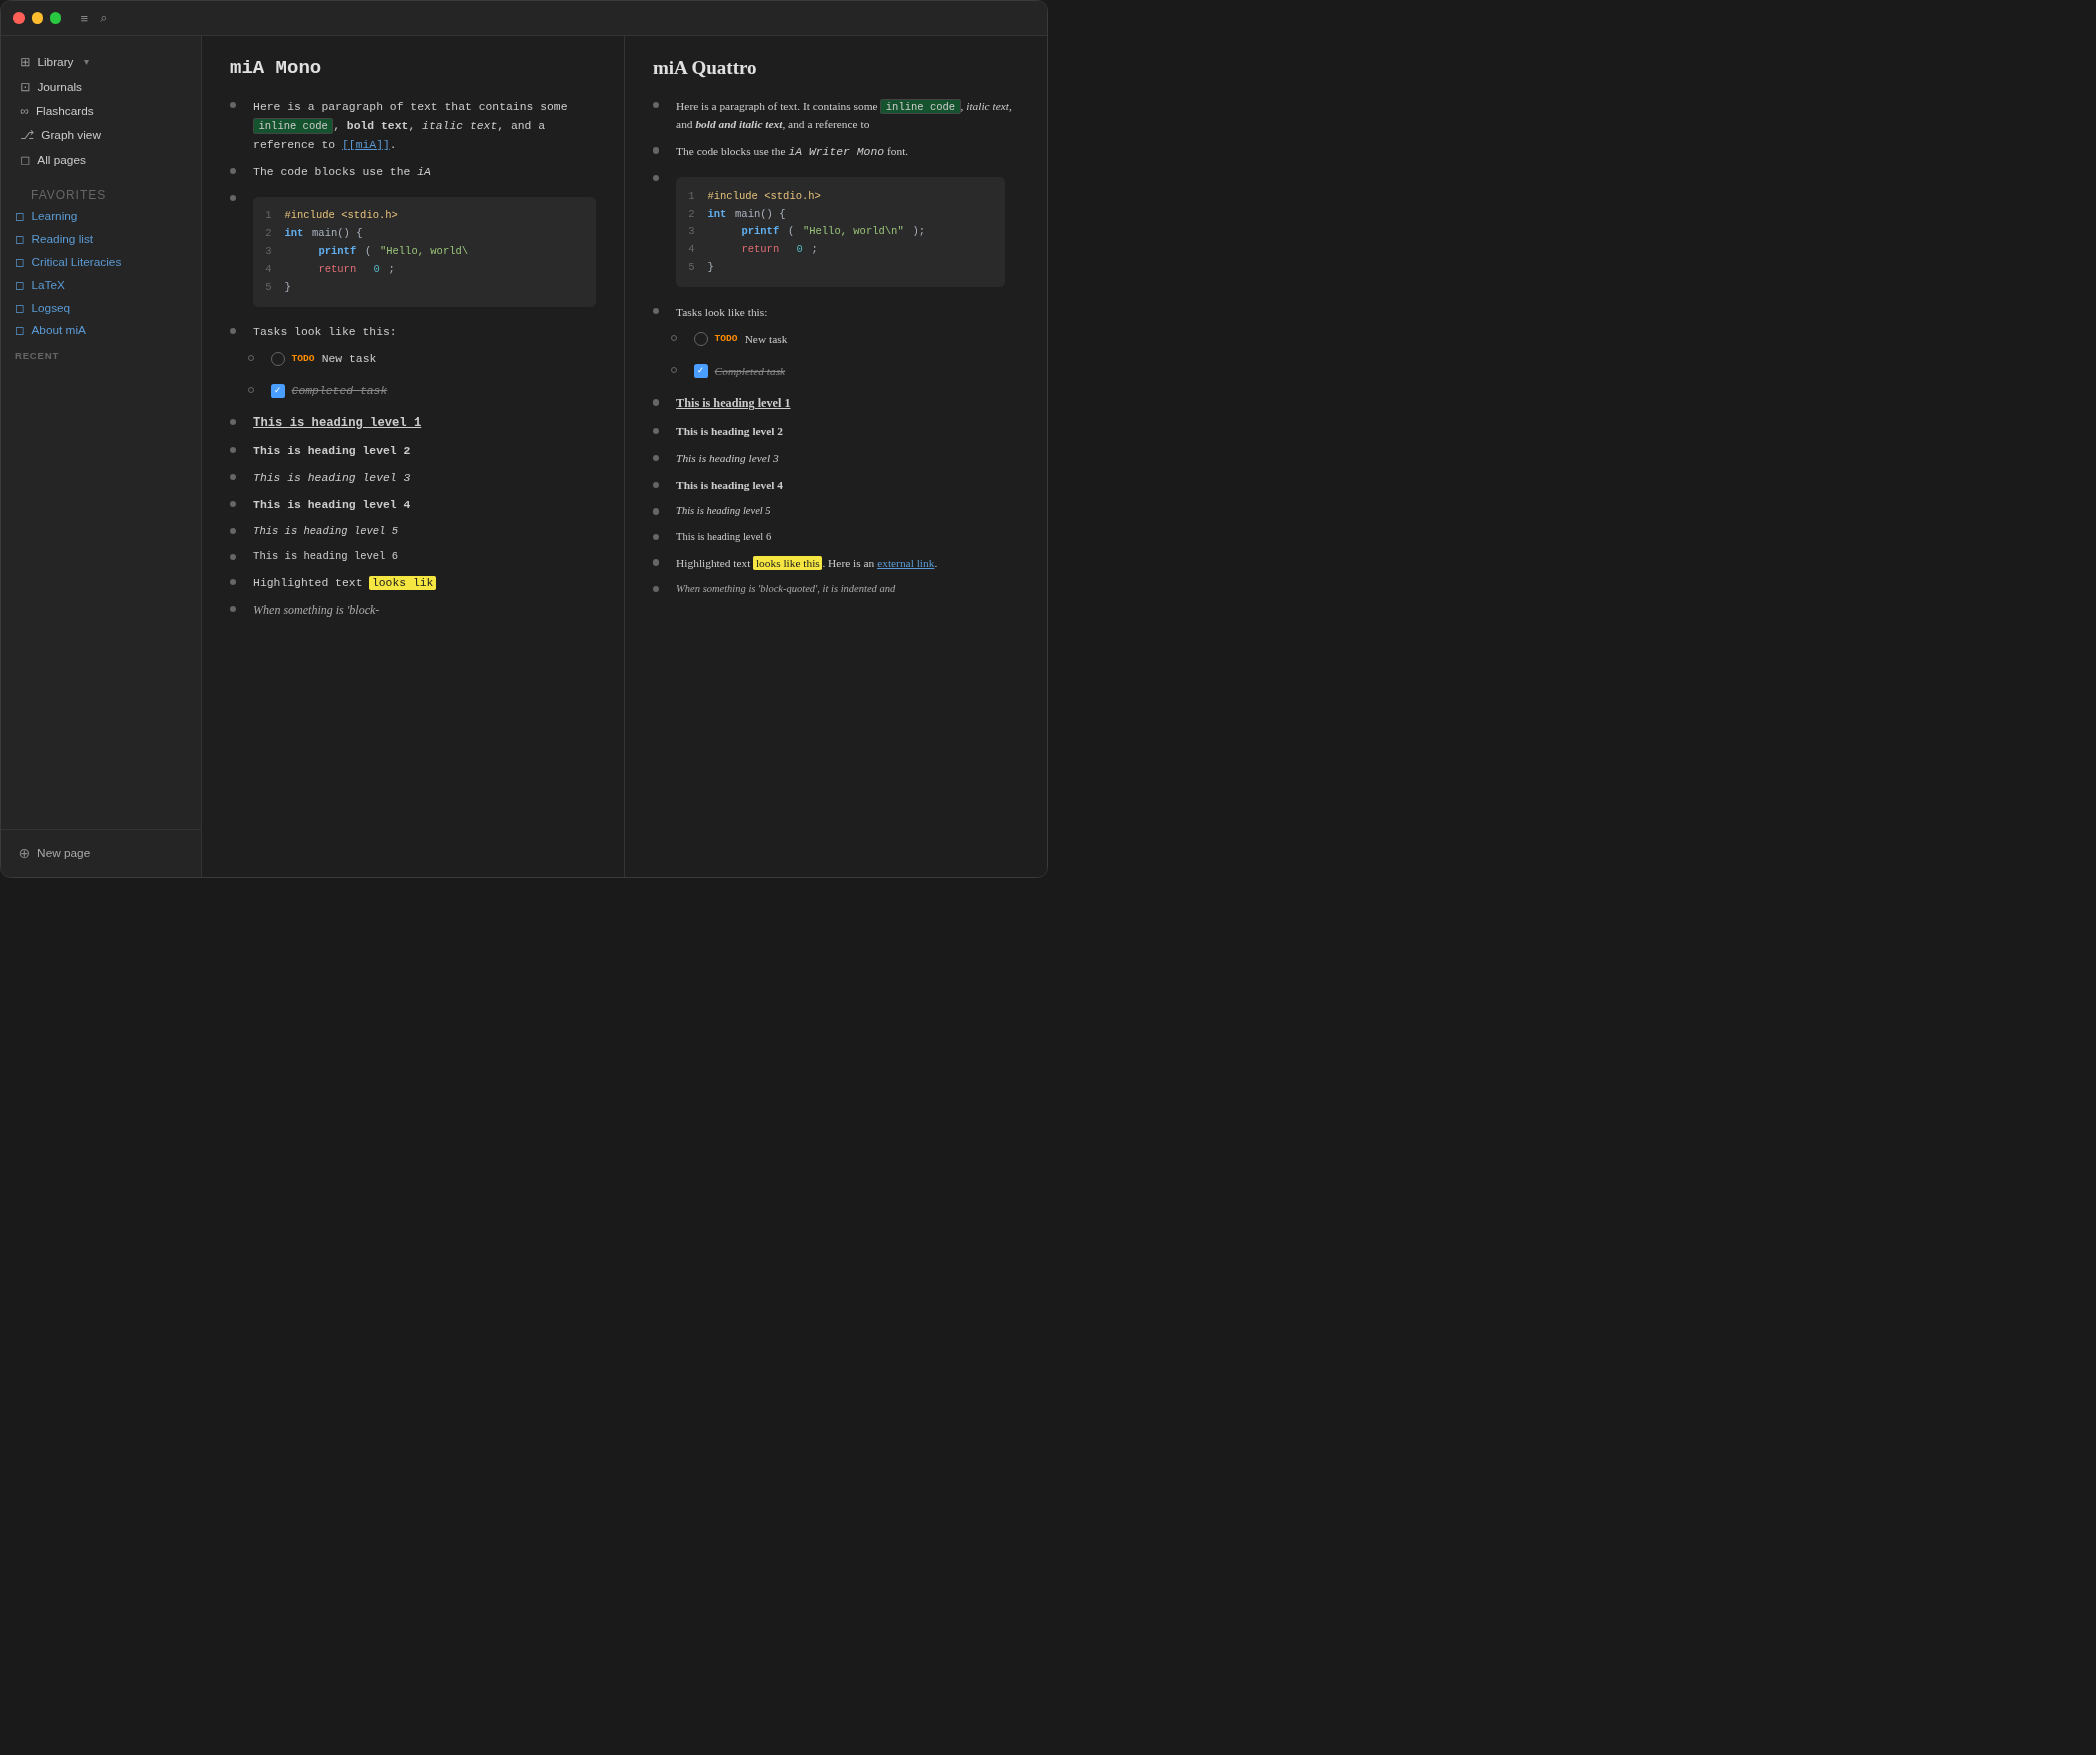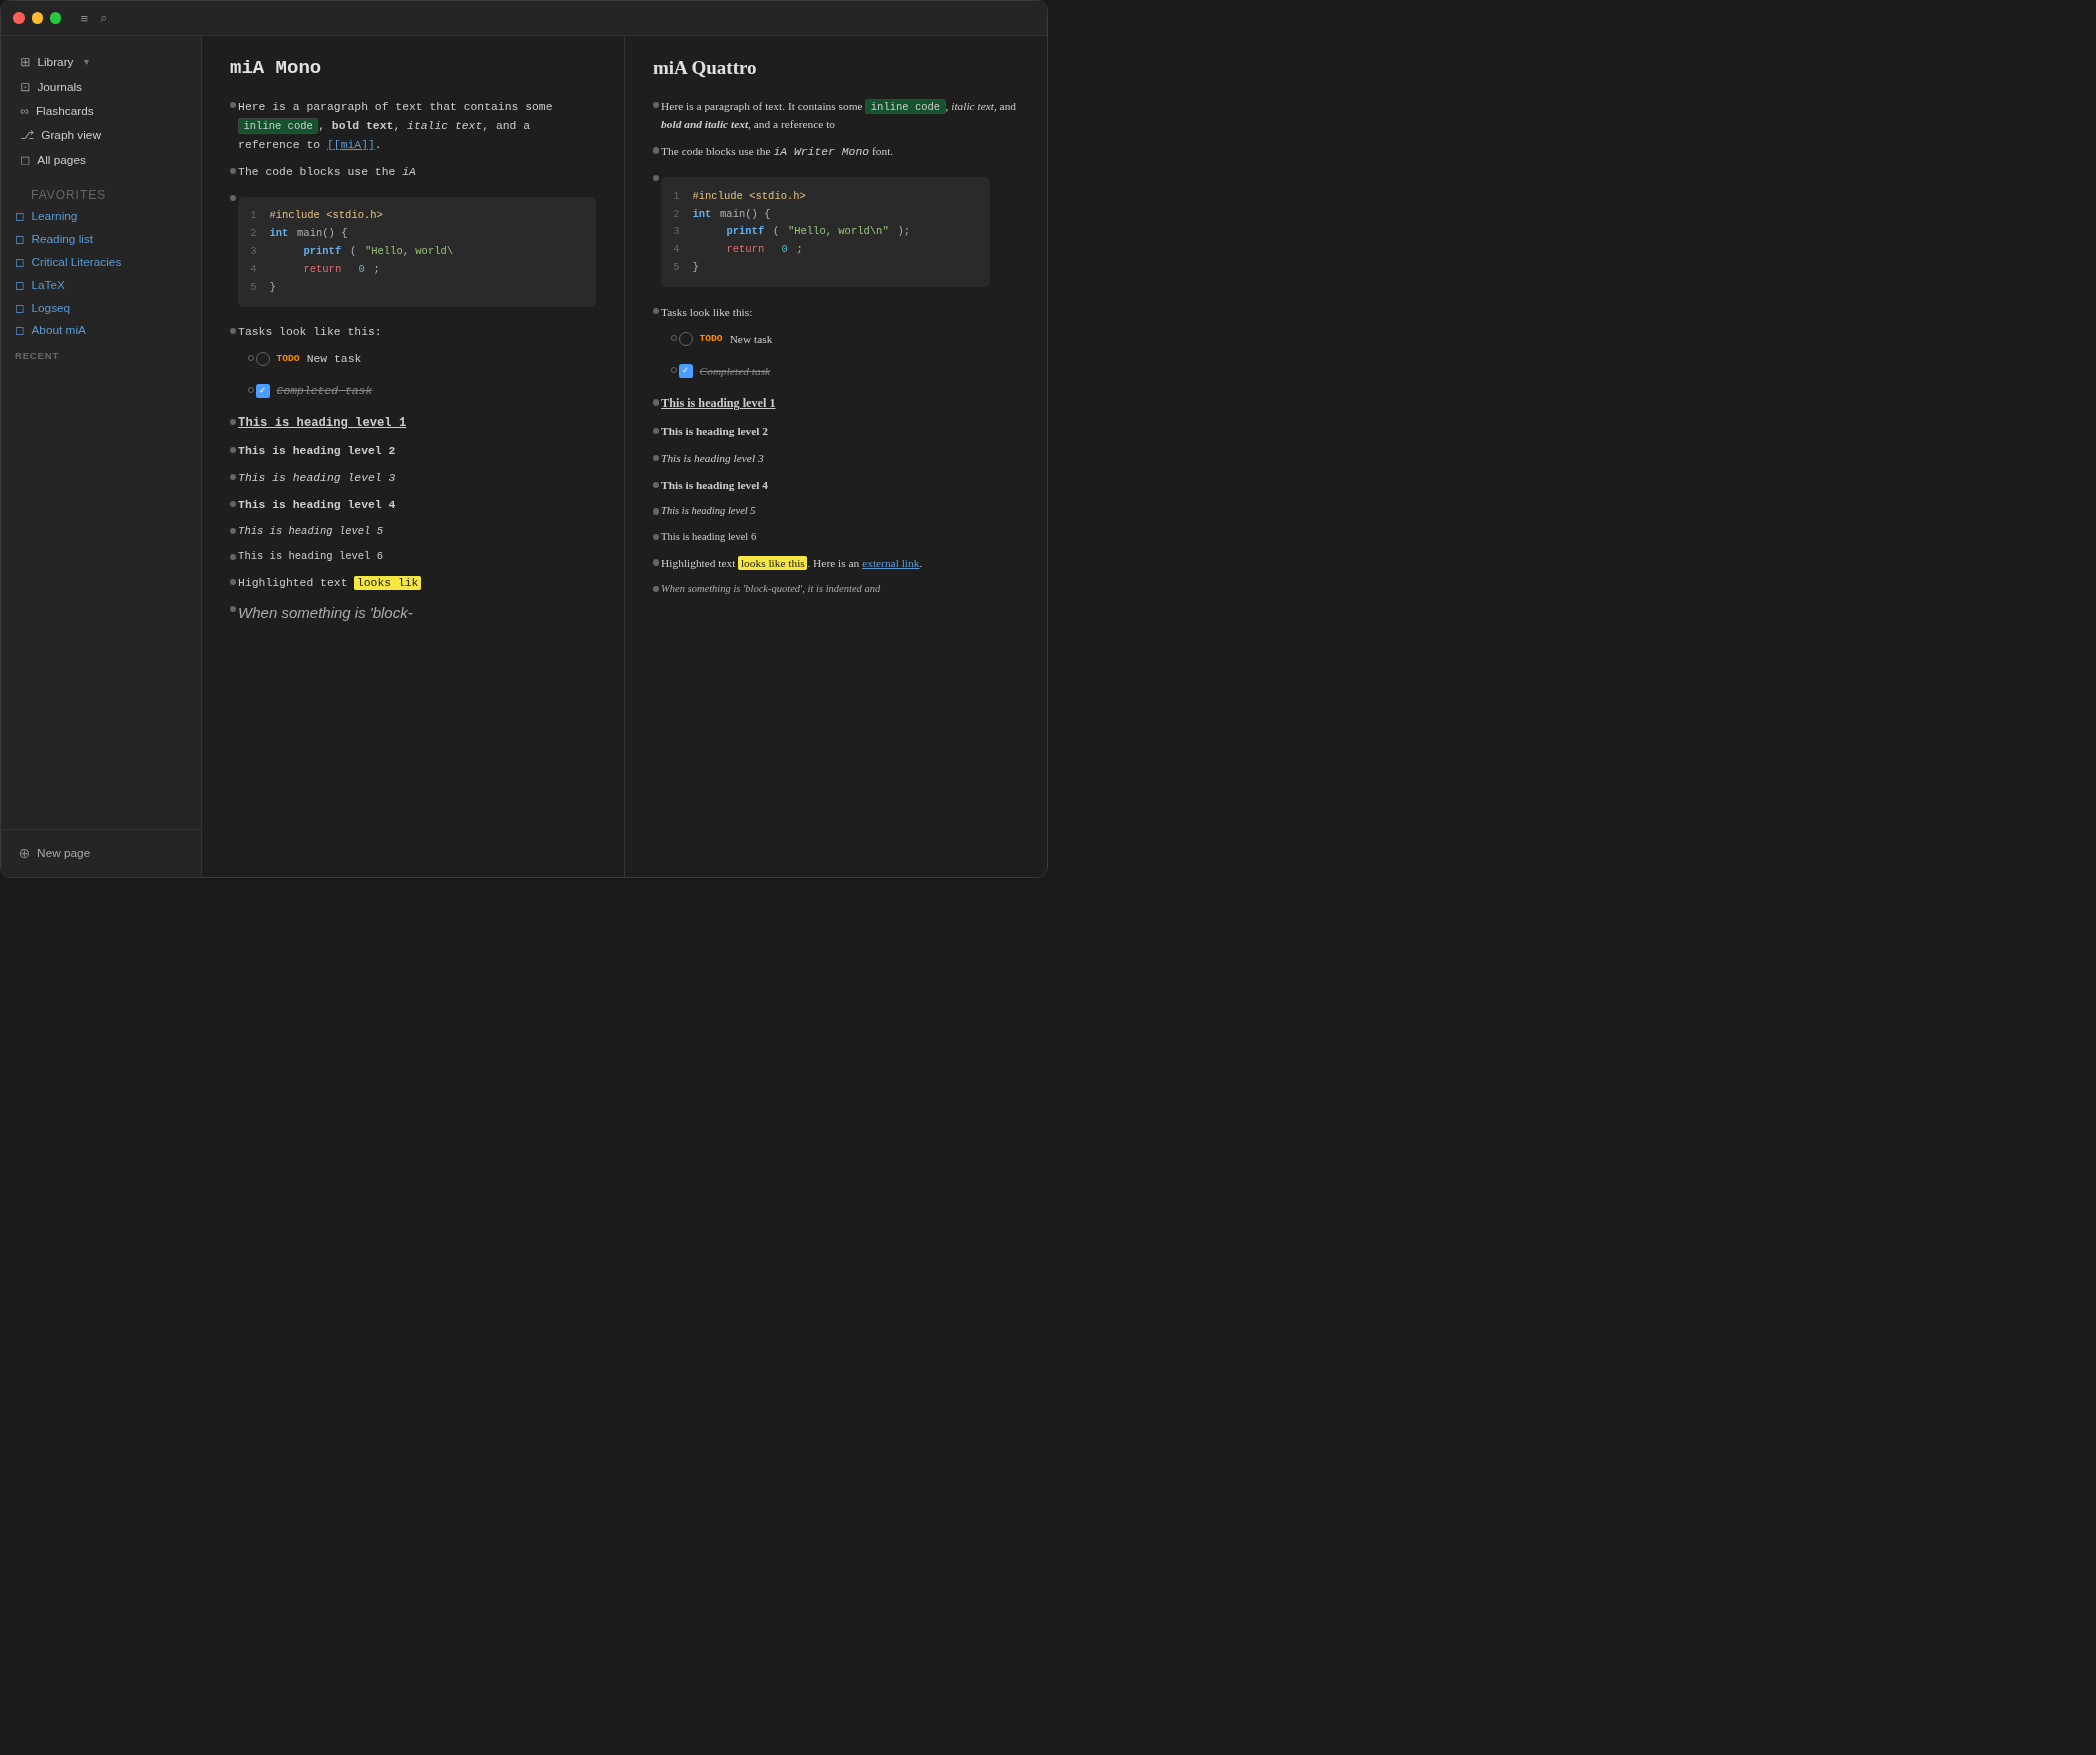--- a/index.html
+++ b/index.html
@@ -150,21 +150,21 @@
       margin-bottom: 17.5px;
     }
     .pane-title.serif {
       font-family: Georgia, 'Times New Roman', serif;
       font-size: 19px;
     }
     .bullet-list { list-style: none; }
     .bullet-item {
       display: flex;
       align-items: flex-start;
-      gap: 2px;
+      gap: 17px;
       margin-bottom: 8.7px;
       color: #ccc;
       font-size: 11.4px;
       line-height: 1.6;
     }
     .bullet-dot {
       width: 6.1px;
       height: 6.1px;
       border-radius: 50%;
       background: #666;
@@ -271,21 +271,21 @@
       text-decoration: underline;
       font-family: Georgia, serif;
       font-size: 12.2px;
     }
     .heading2-s { font-weight: 700; font-family: Georgia, serif; font-size: 11.4px; }
     .heading3-s { font-style: italic; font-family: Georgia, serif; font-size: 11.4px; }
     .heading4-s { font-weight: 700; font-family: Georgia, serif; font-size: 11.4px; }
     .heading5-s { font-style: italic; font-family: Georgia, serif; font-size: 10.5px; }
     .heading6-s { font-family: Georgia, serif; font-size: 10.5px; }
     .highlight { background: #f5e642; color: #1a1a1a; padding: 0.9px 2.6px; border-radius: 1.7px; }
-    .blockquote-text { font-style: italic; color: #aaa; font-family: Liberation Sans, sans-serif; font-size: 15px; }
+    .blockquote-text { font-style: italic; color: #aaa; font-family: Liberation Serif, serif; font-size: 12px; }
     .blockquote-text-s { font-style: italic; color: #aaa; font-family: Georgia, serif; font-size: 10.5px; }
     .nested-bullet {
       margin-left: 17.5px;
     }
   </style>
 </head>
 <body>
 
 <div class="app-window">
 

